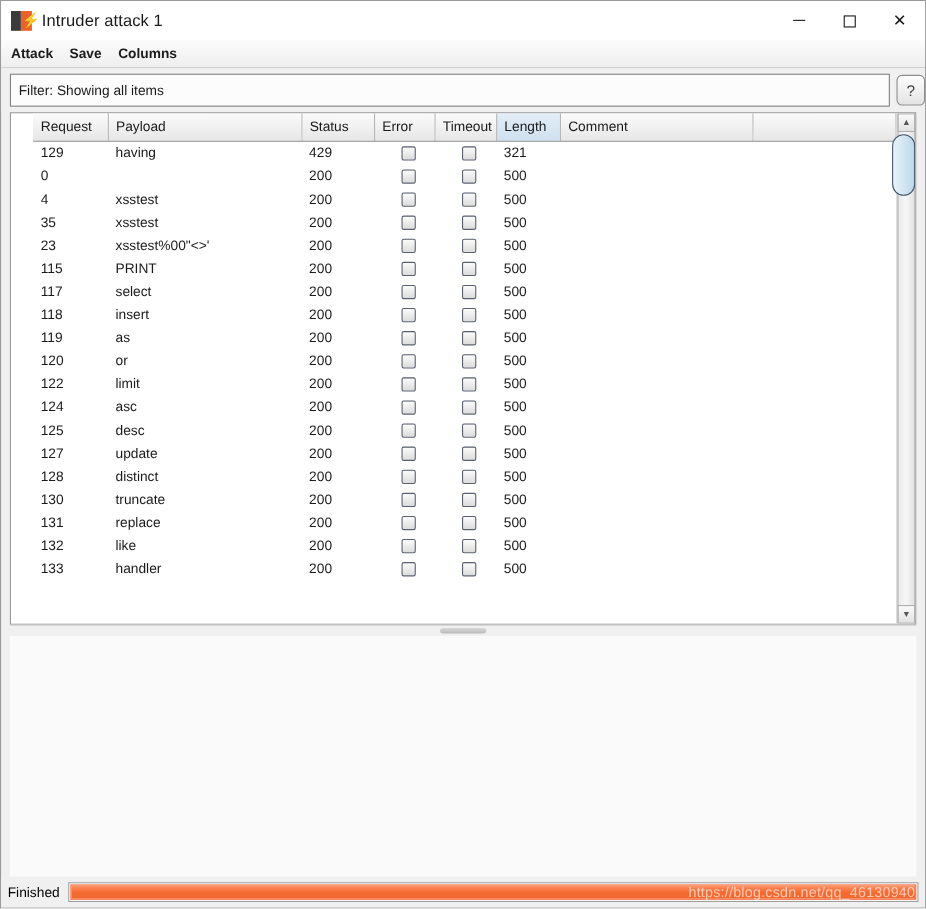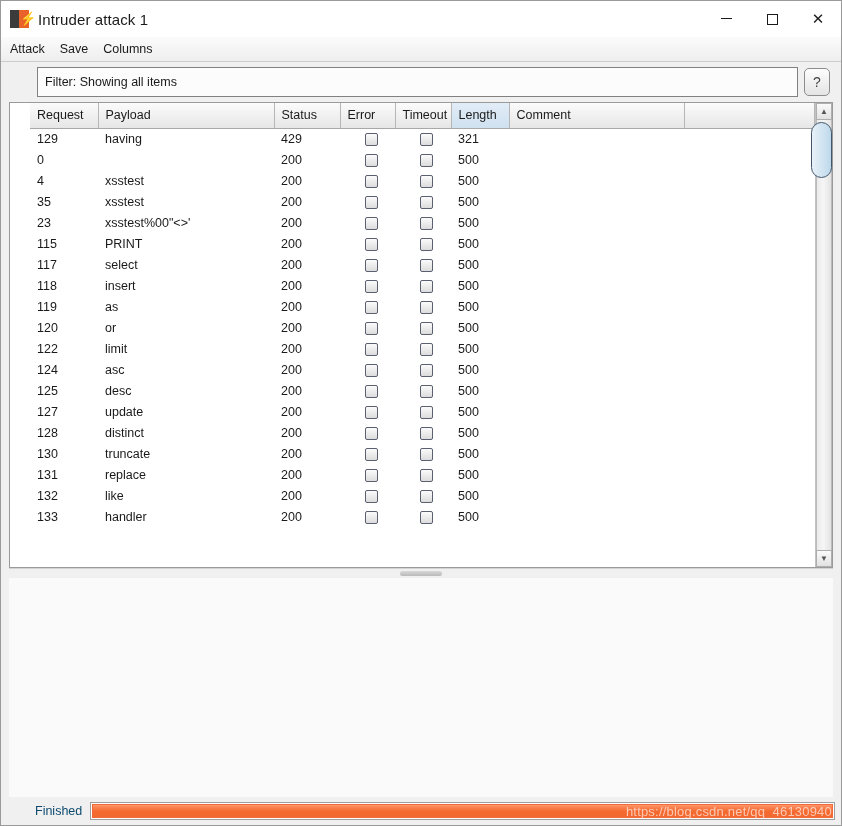--- a/index.html
+++ b/index.html
@@ -92,20 +92,21 @@
     align-items: center;
     padding-left: 9px;
     flex: 0 0 auto;
   }
   .menu-item {
     font-size: 12.5px;
     color: #1a1a1a;
     padding: 2px 7px 2px 0px;
     margin-right: 8px;
     cursor: default;
+    font-weight: bold;
   }
 
   
   .tabstrip {
     height: 31px;
     background: #f0f0f0;
     display: flex;
     align-items: flex-end;
     padding-left: 9px;
     position: relative;
@@ -136,26 +137,25 @@
   }
   .tab.active {
     background: #eef4fa;
     border-bottom: 3px solid #9cc3e0;
     height: 27px;
     color: #000000;
   }
 
   
   .filterrow {
-    padding: 5px 11px 5px 8px;
+    padding: 5px 0 5px 8px;
     display: flex;
     align-items: center;
     background: #f0f0f0;
     flex: 0 0 auto;
-    margin-left: 28px;
   }
   .filterbar {
     flex: 1 1 auto;
     height: 30px;
     background: #fcfcfc;
     border: 1px solid #818181;
     display: flex;
     align-items: center;
     padding-left: 7px;
     font-size: 12.5px;
@@ -326,25 +326,24 @@
     height: 28px;
     background: #f0f0f0;
     display: flex;
     align-items: center;
     padding: 0 6px 0 6px;
     flex: 0 0 auto;
     position: relative;
   }
   .status-label {
     font-size: 12.5px;
-    color: #0c4a6e;
+    color: #000000;
     margin-right: 8px;
     white-space: nowrap;
     cursor: default;
-    margin-left: 28px;
   }
   .progress-outer {
     flex: 1 1 auto;
     height: 18px;
     border: 1px solid #9e9e9e;
     background: #ffffff;
     padding: 1px;
     position: relative;
     overflow: hidden;
   }

